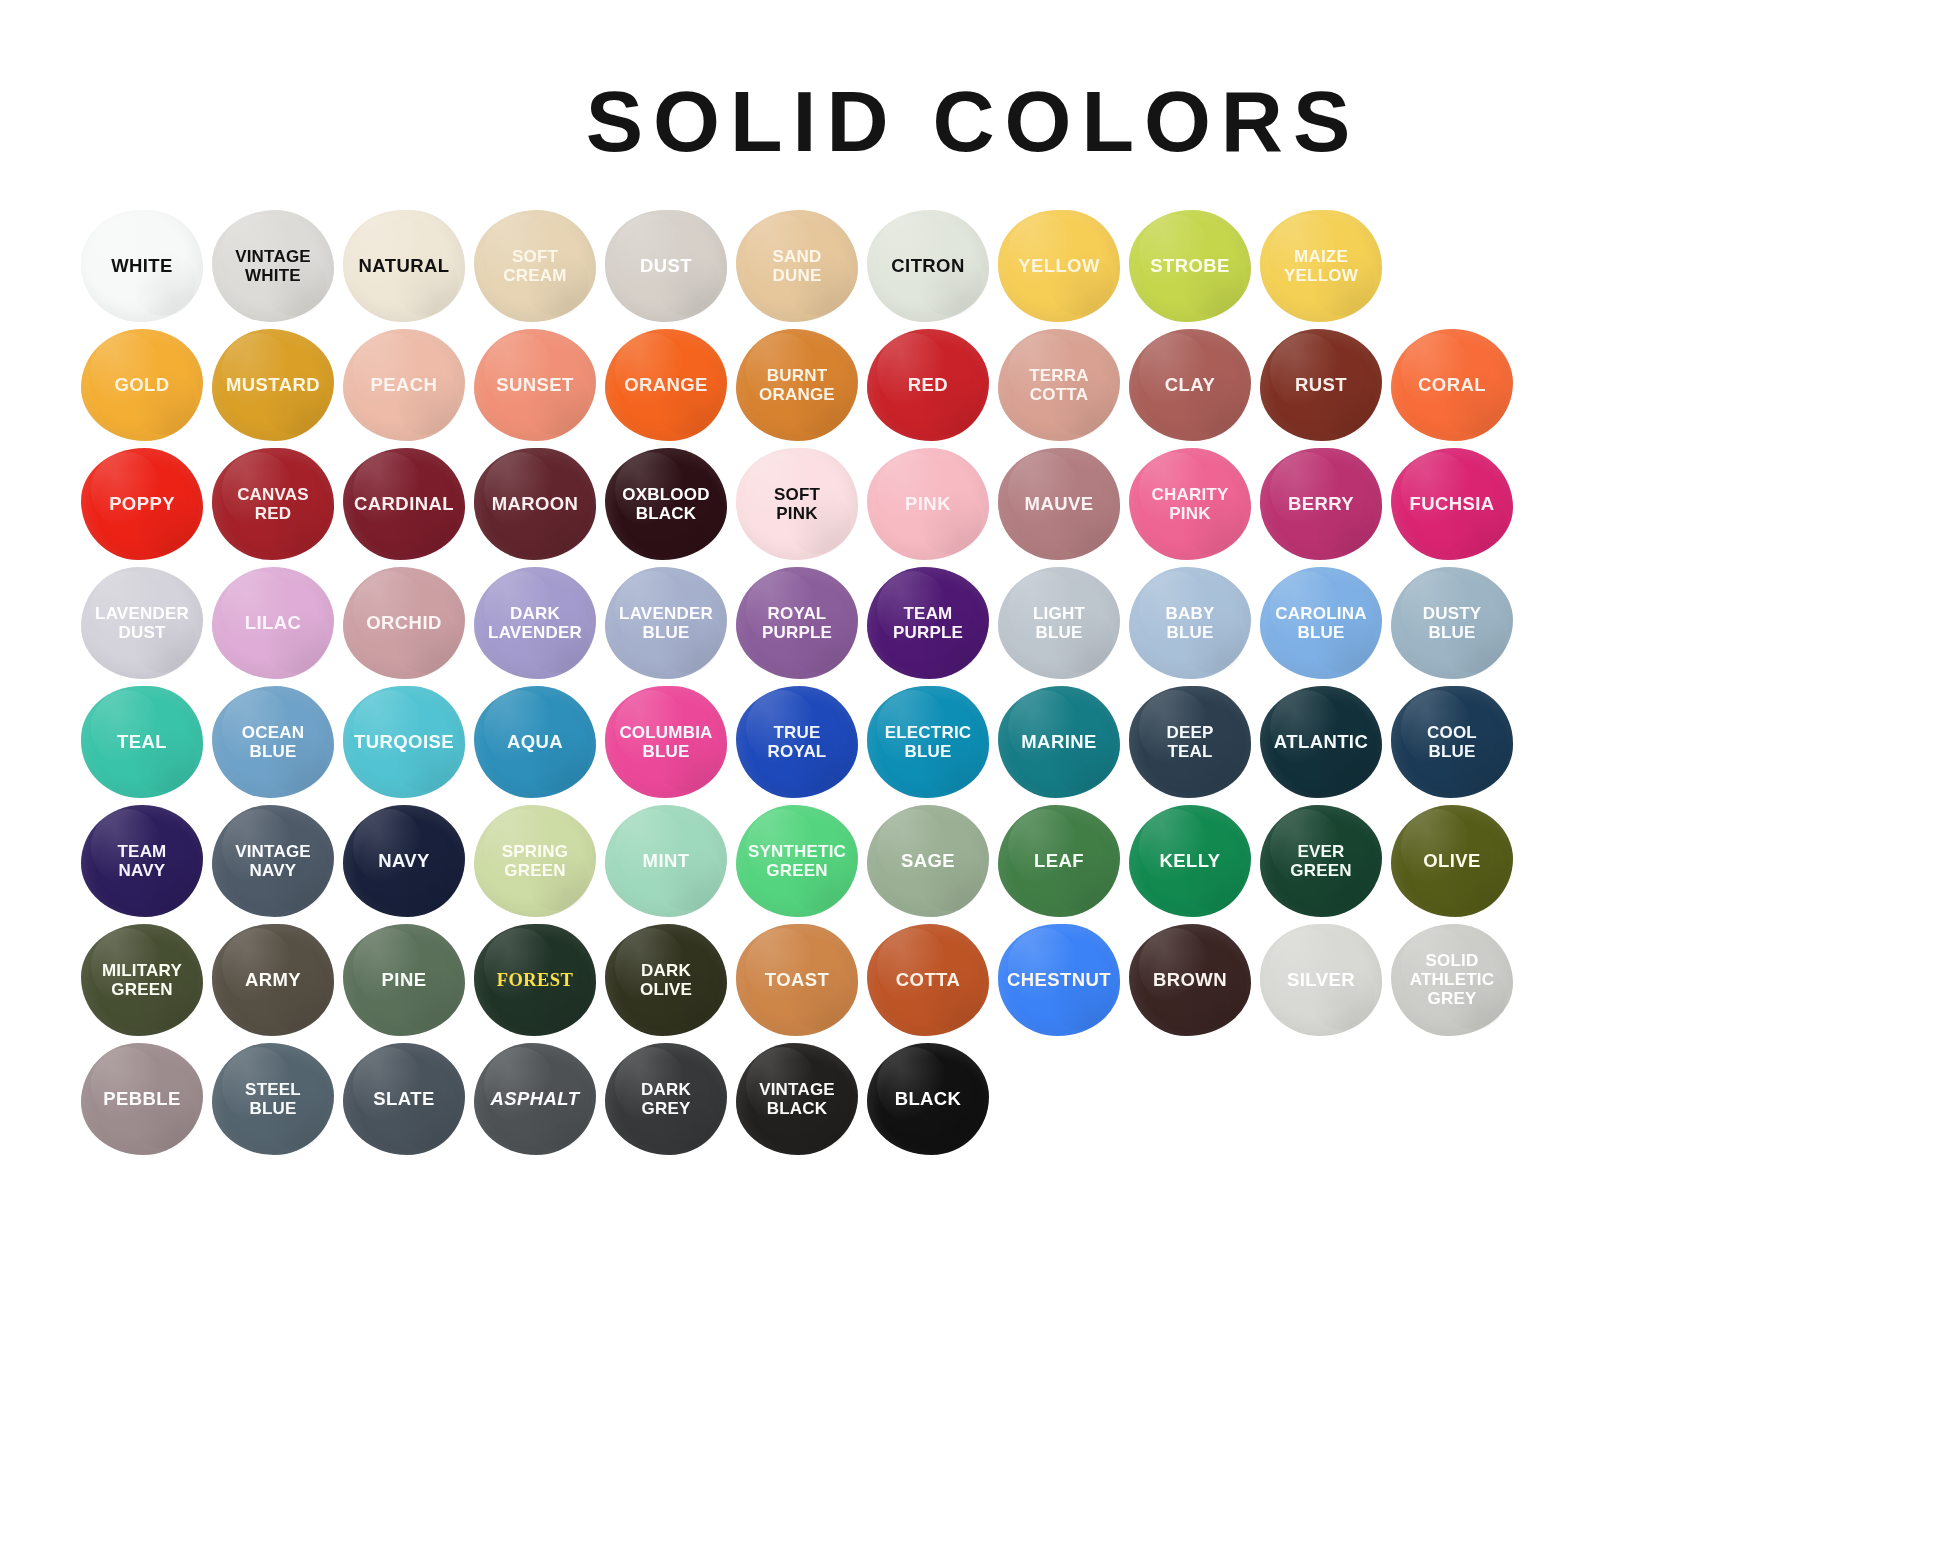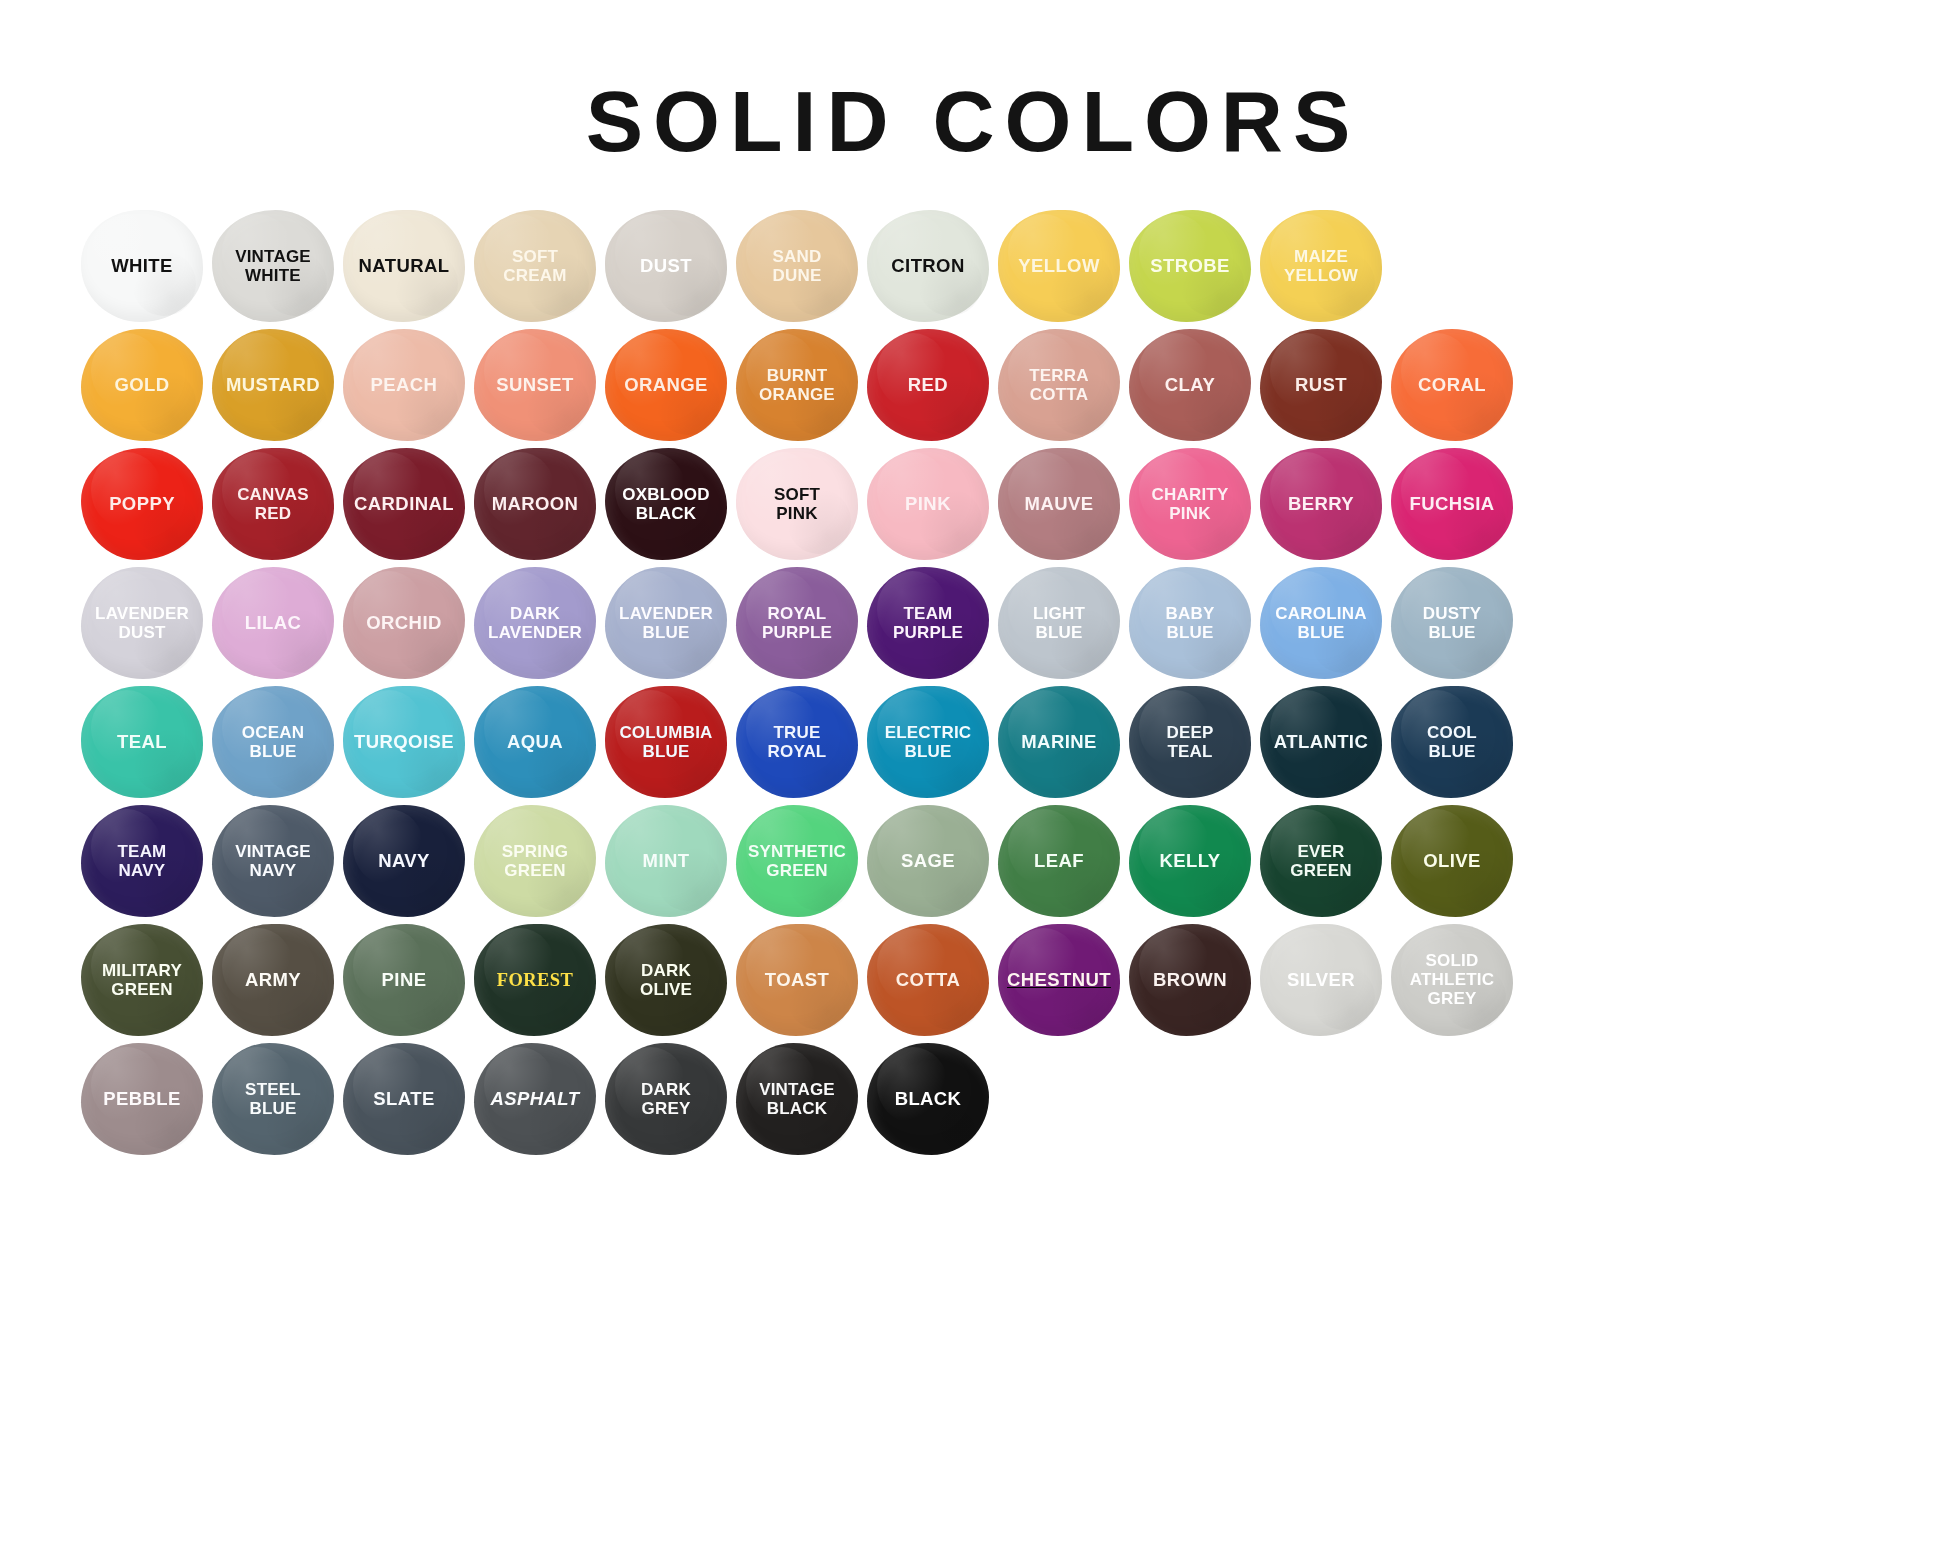--- a/index.html
+++ b/index.html
@@ -449,21 +449,21 @@
           </div>
         </div>
         <div class="cell">
           <div class="blob v3" style="background: rgb(45, 143, 186);">
             <div class="sheen"></div>
             <div class="sheen2"></div>
             <div class="label" style="color: rgb(241, 251, 255);">AQUA</div>
           </div>
         </div>
         <div class="cell">
-          <div class="blob " style="background: #b91c1c; align-items: center;">
+          <div class="blob " style="background: #ec4899; align-items: center;">
             <div class="sheen"></div>
             <div class="sheen2"></div>
             <div class="label small" style="color: rgb(243, 250, 255);">COLUMBIA
 BLUE</div>
           </div>
         </div>
         <div class="cell">
           <div class="blob v3" style="background: rgb(30, 73, 186);">
             <div class="sheen"></div>
             <div class="sheen2"></div>
@@ -640,21 +640,21 @@
           </div>
         </div>
         <div class="cell">
           <div class="blob v3" style="background: rgb(189, 84, 38);">
             <div class="sheen"></div>
             <div class="sheen2"></div>
             <div class="label" style="color: rgb(253, 240, 230);">COTTA</div>
           </div>
         </div>
         <div class="cell">
-          <div class="blob " style="background: #701a75; text-decoration: underline;">
+          <div class="blob " style="background: #3b82f6;">
             <div class="sheen"></div>
             <div class="sheen2"></div>
             <div class="label" style="color: rgb(253, 245, 240);">CHESTNUT</div>
           </div>
         </div>
         <div class="cell">
           <div class="blob v3" style="background: rgb(58, 37, 35);">
             <div class="sheen"></div>
             <div class="sheen2"></div>
             <div class="label" style="color: rgb(251, 243, 240);">BROWN</div>

